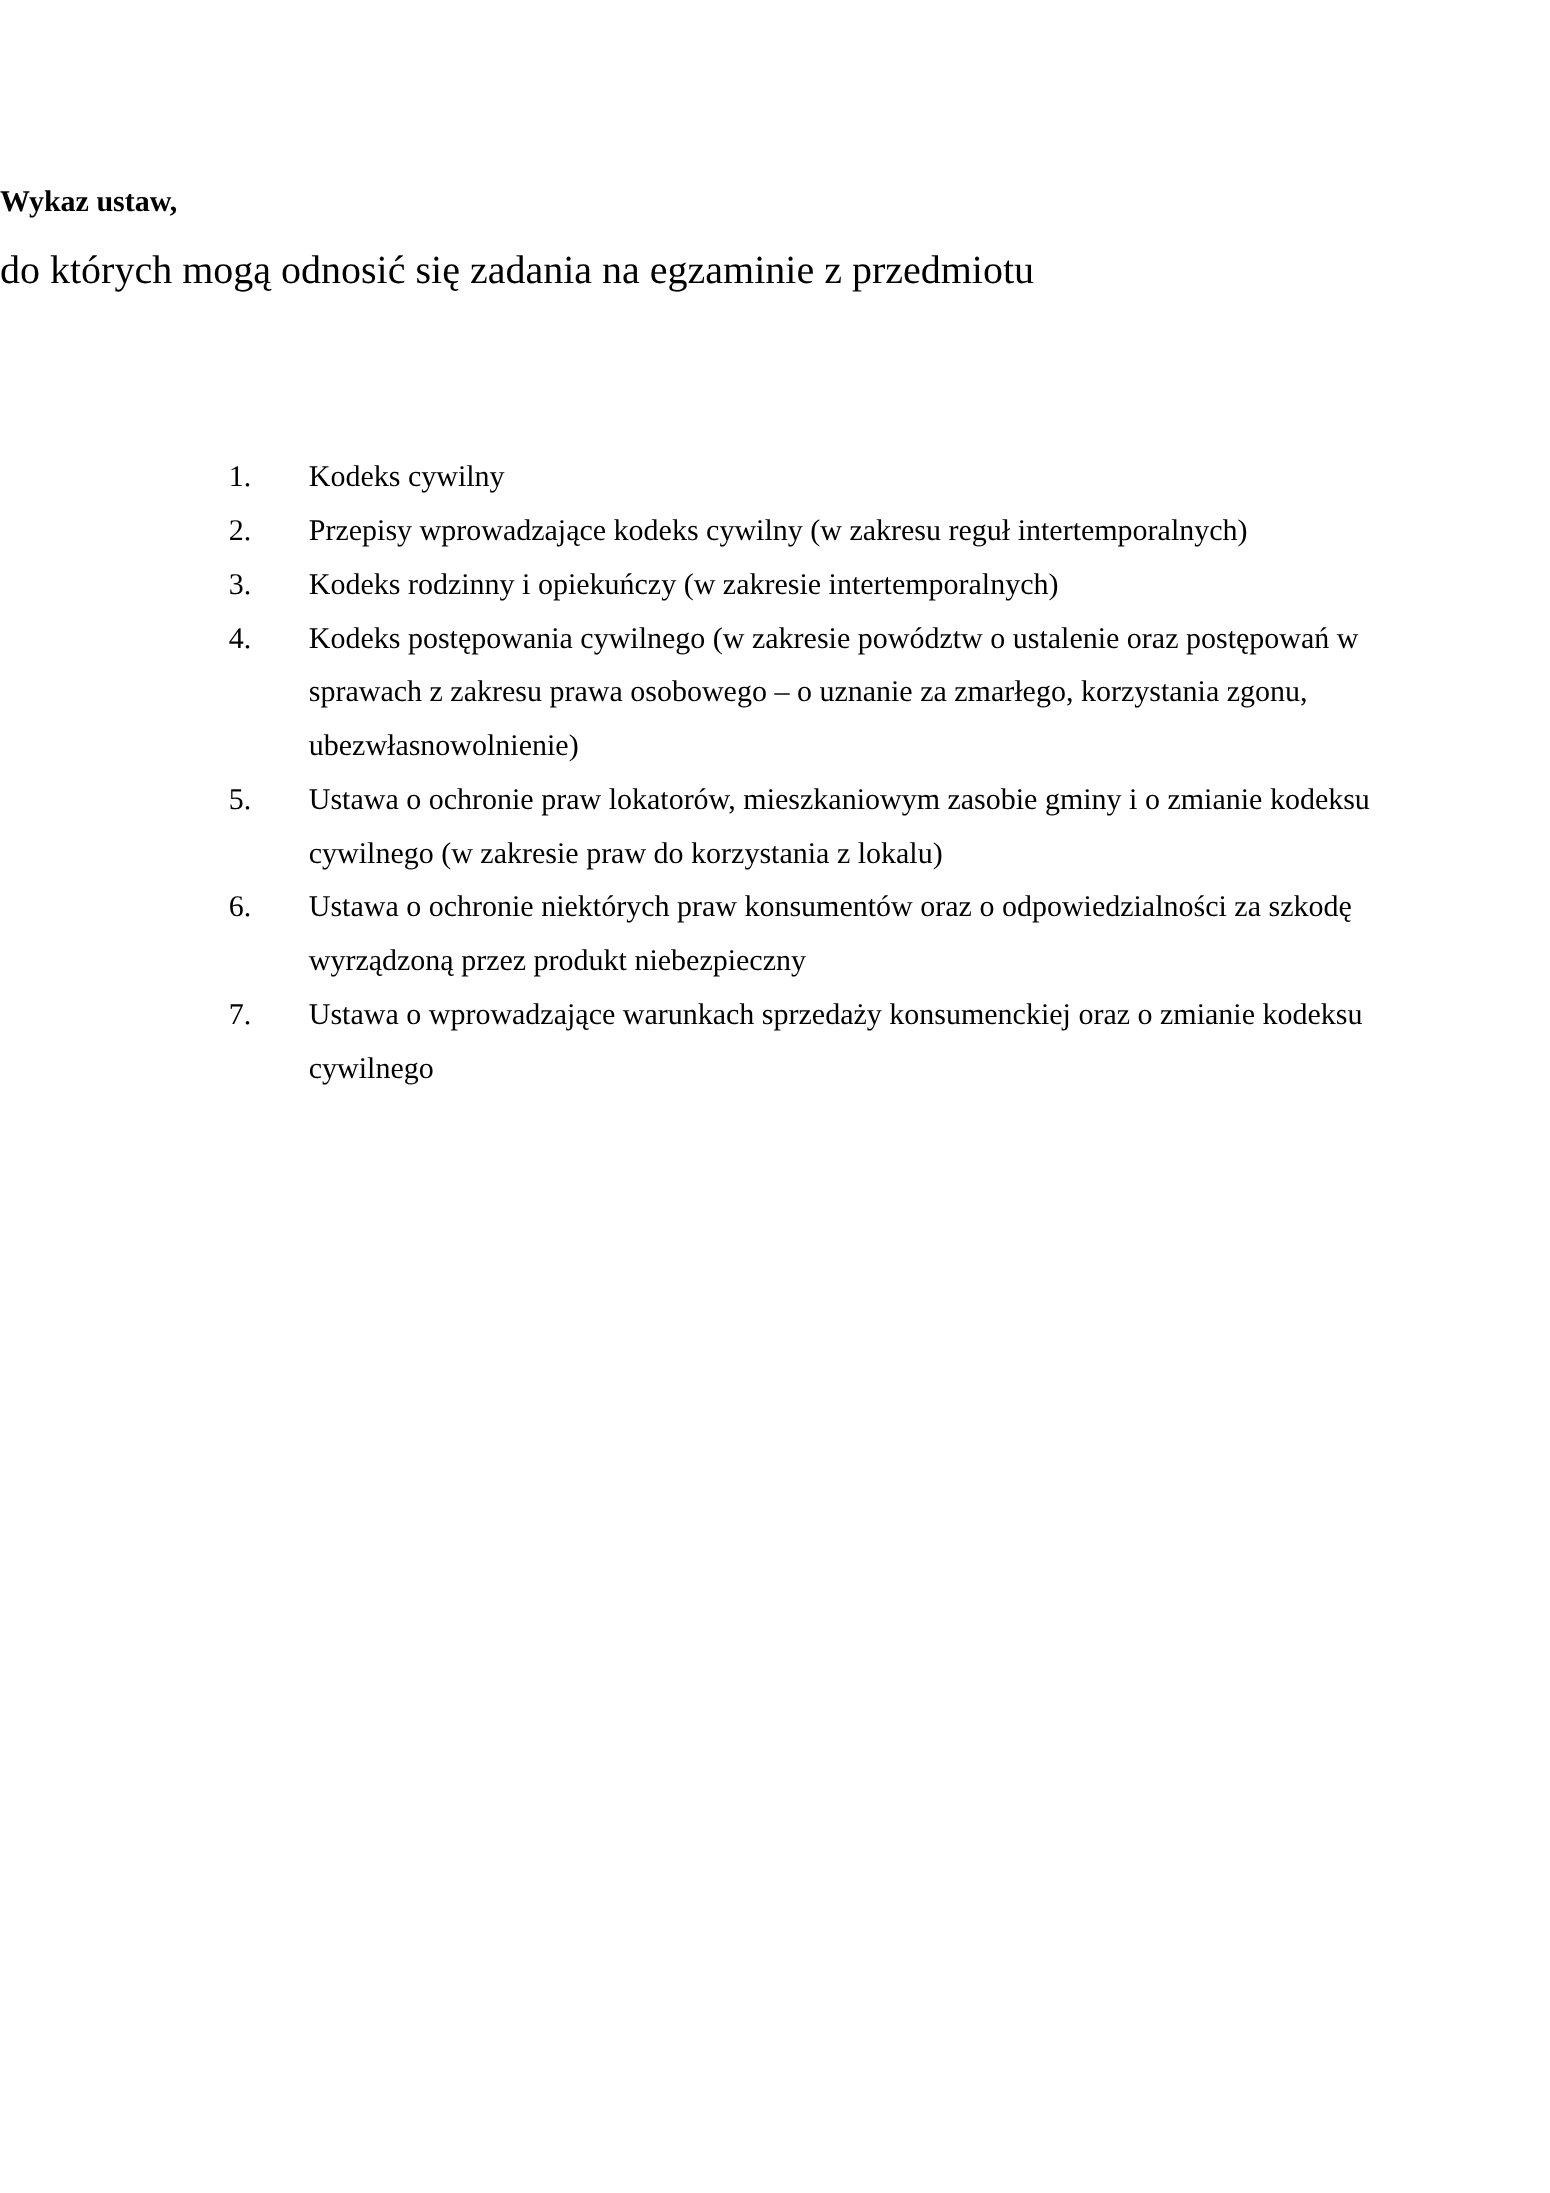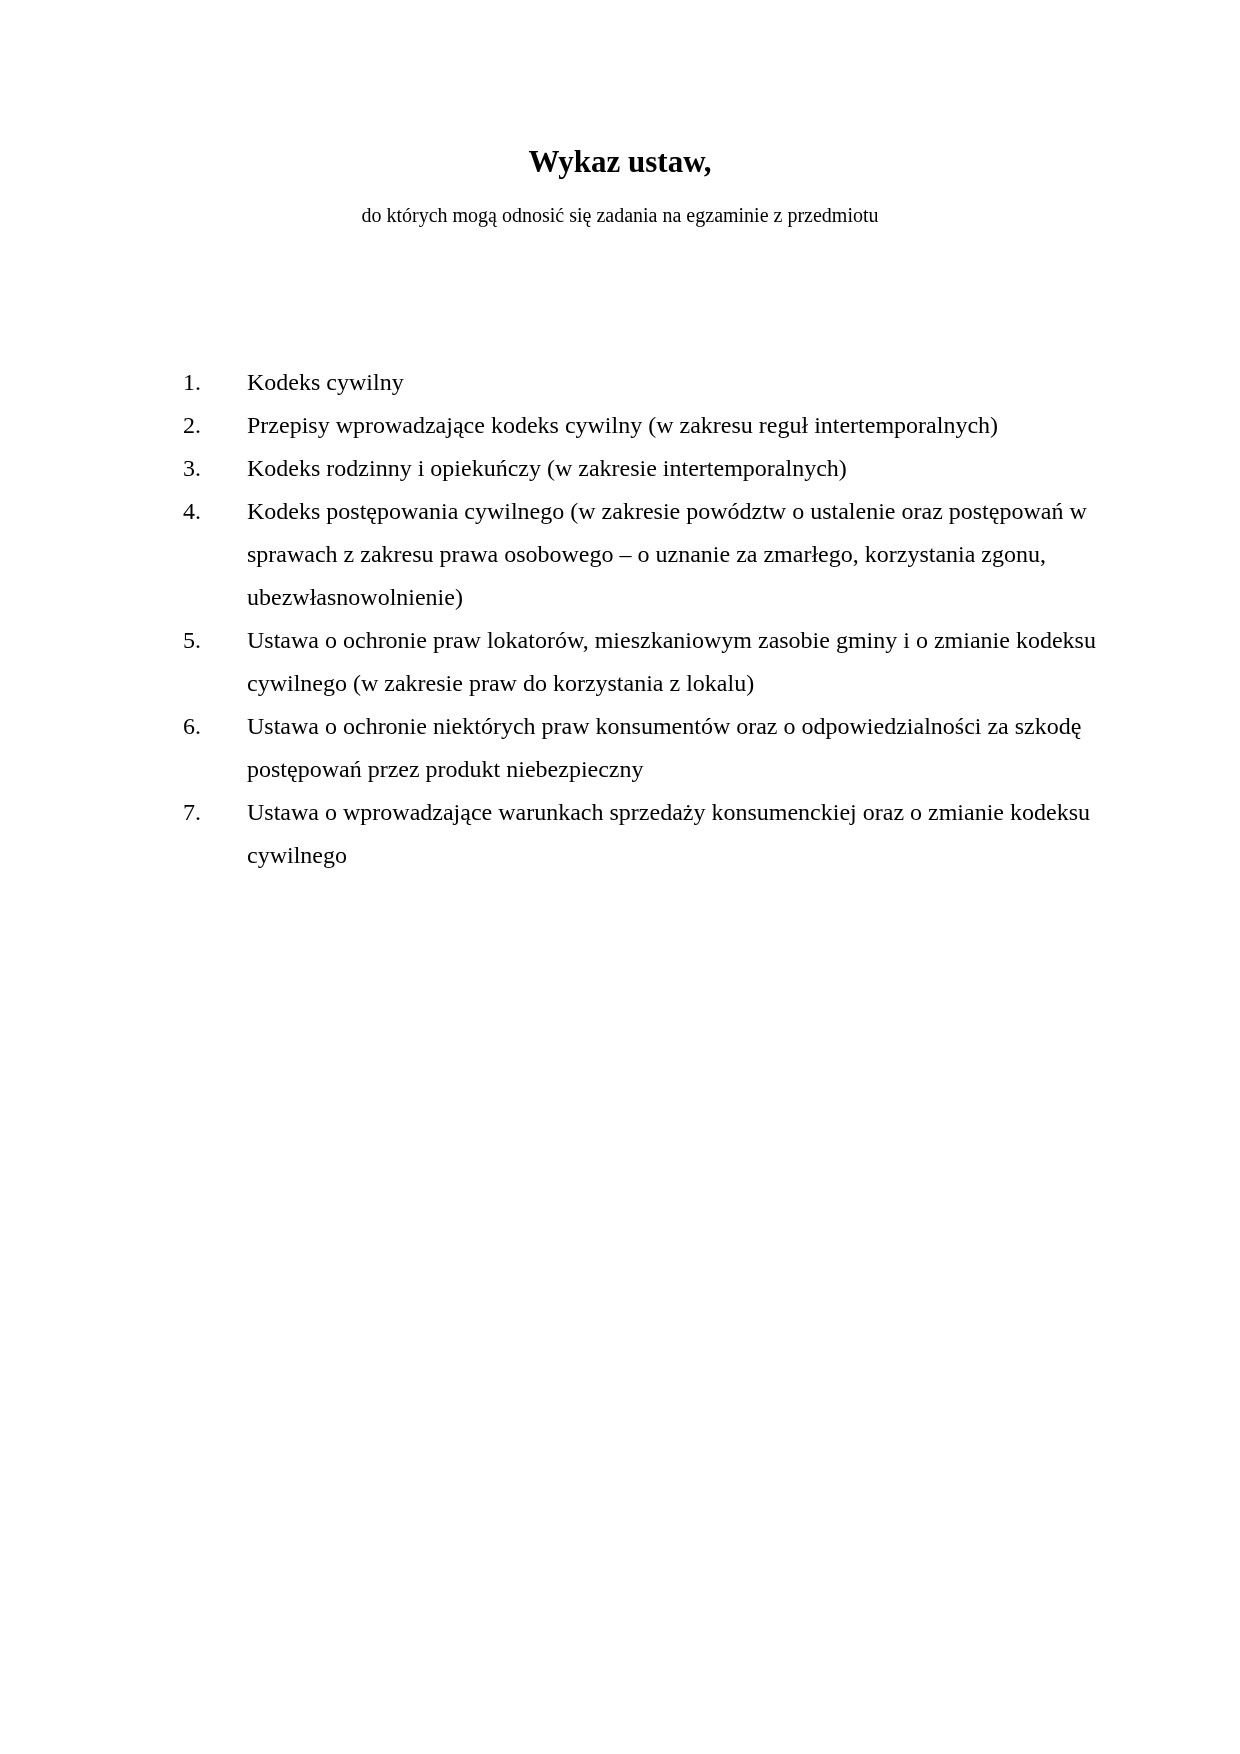--- a/index.html
+++ b/index.html
@@ -1,22 +1,22 @@
 <!DOCTYPE html>
 <html><head>
 <meta charset="utf-8">
 <style>
   html, body { margin: 0; padding: 0; background: #ffffff; }
   body { width: 1240px; height: 1754px; position: relative; overflow: hidden;
          font-family: "Liberation Serif", "DejaVu Serif", serif; color: #000; }
   .page { position: absolute; left: 0; top: 0; width: 1240px; height: 1754px; }
-  .title { position: absolute; top: 145px; left: 0; width: 1240px; text-align: center;
-           font-weight: bold; font-size: 31px; line-height: 34px; }
-  .subtitle { position: absolute; left: 0; width: 1240px; text-align: center;
-              font-size: 20px; line-height: 34px; }
+  .title { position: absolute; top: 145px; left: 0; width: 1240px; 
+           font-weight: bold; font-size: 24px; line-height: 34px; }
+  .subtitle { position: absolute; left: 0; width: 1240px; text-align: left;
+              font-size: 32px; line-height: 34px; }
   .sub1 { top: 198px; }
   .sub2 { top: 251px; }
   .list { position: absolute; top: 361px; left: 183px; width: 920px; margin: 0; padding: 0; list-style: none; }
   .item { position: relative; padding-left: 40px; font-size: 24px; line-height: 43px; }
   .num { position: absolute; left: 0; top: 0; }
   .text { display: block; margin-left: 24px; }
 </style>
 </head>
 <body>
 
@@ -40,20 +40,20 @@
     <li class="item">
       <span class="num">4.</span>
       <span class="text">Kodeks postępowania cywilnego (w zakresie powództw o ustalenie oraz postępowań w sprawach z zakresu prawa osobowego – o uznanie za zmarłego, korzystania zgonu, ubezwłasnowolnienie)</span>
     </li>
     <li class="item">
       <span class="num">5.</span>
       <span class="text">Ustawa o ochronie praw lokatorów, mieszkaniowym zasobie gminy i o zmianie kodeksu cywilnego (w zakresie praw do korzystania z lokalu)</span>
     </li>
     <li class="item">
       <span class="num">6.</span>
-      <span class="text">Ustawa o ochronie niektórych praw konsumentów oraz o odpowiedzialności za szkodę postępowań przez produkt niebezpieczny</span>
+      <span class="text">Ustawa o ochronie niektórych praw konsumentów oraz o odpowiedzialności za szkodę wyrządzoną przez produkt niebezpieczny</span>
     </li>
     <li class="item">
       <span class="num">7.</span>
       <span class="text">Ustawa o wprowadzające warunkach sprzedaży konsumenckiej oraz o zmianie kodeksu cywilnego</span>
     </li>
   </ol>
 </div>
 
 </body></html>

